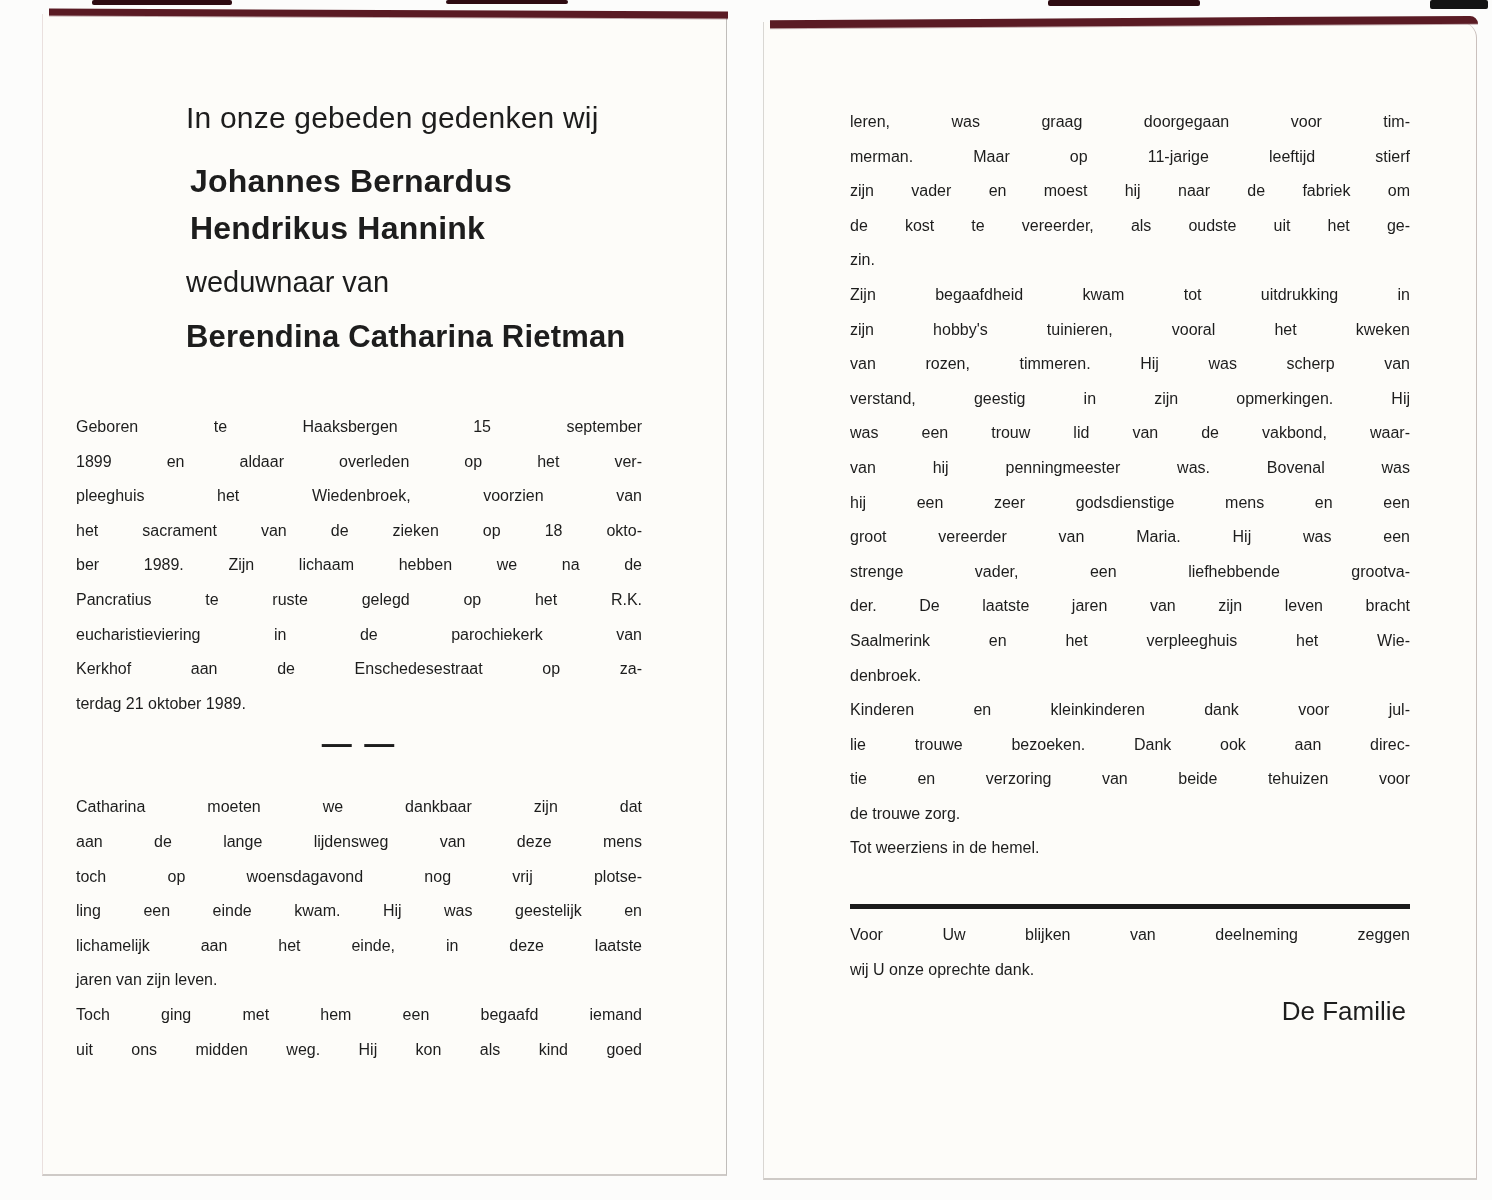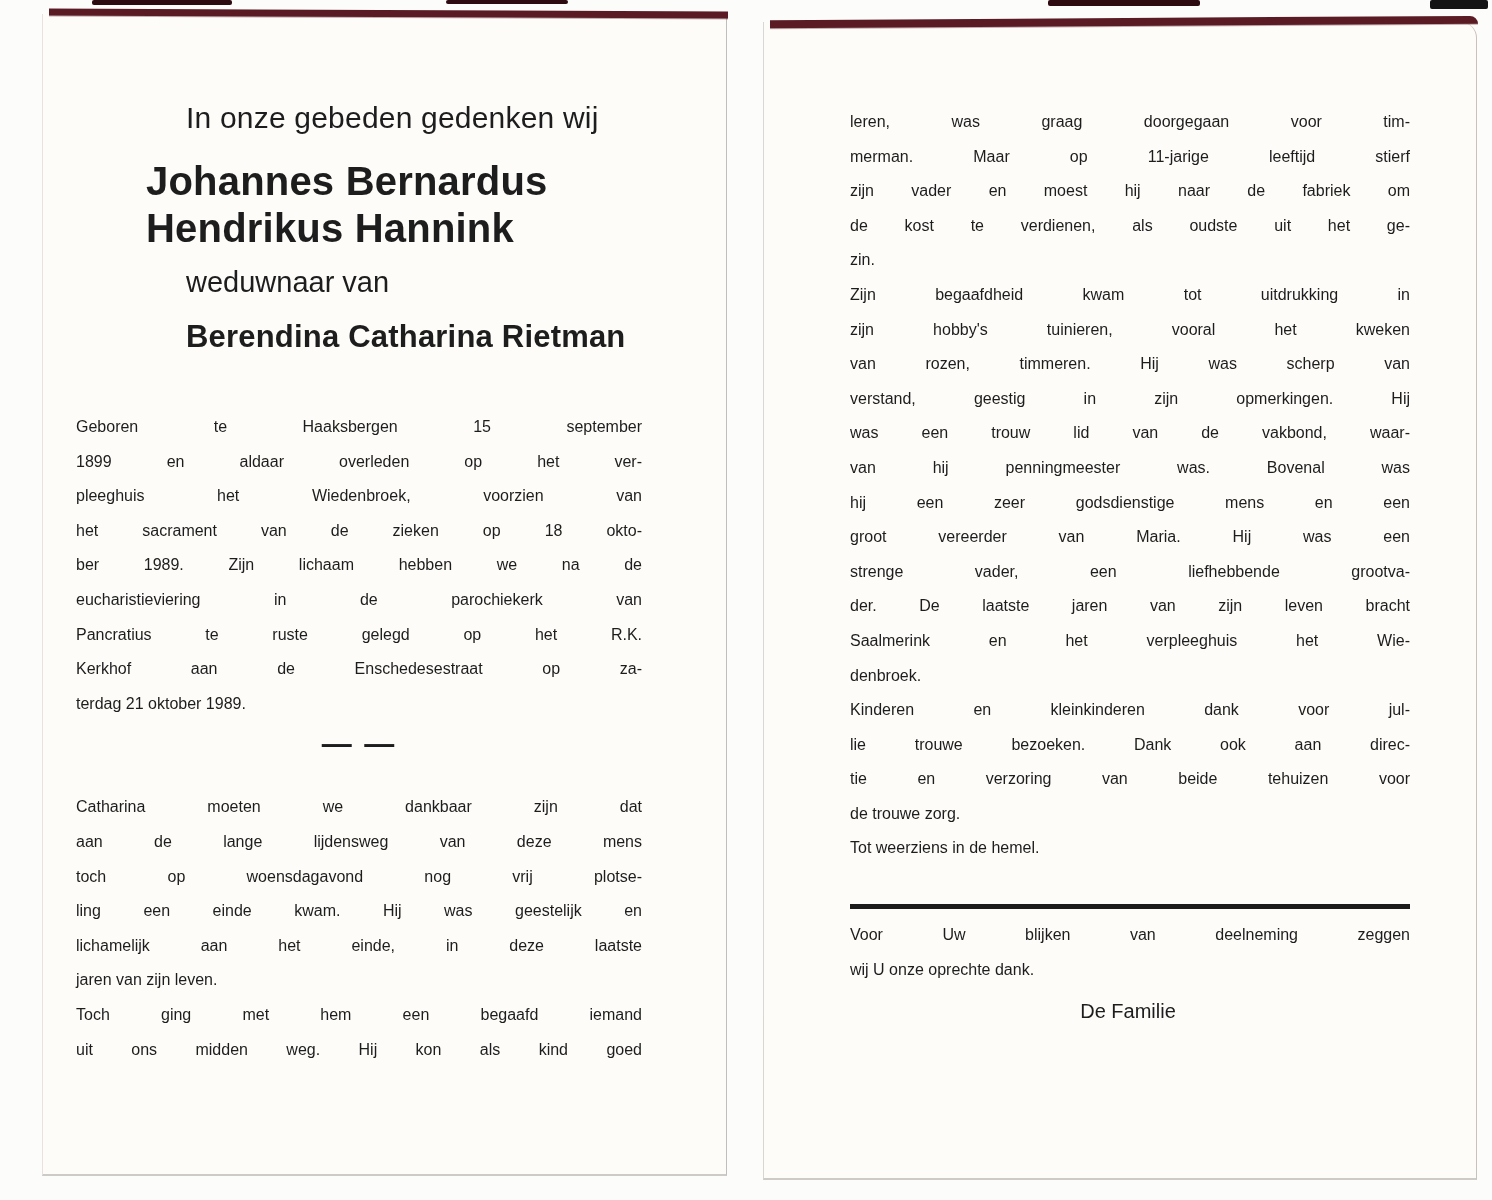--- a/index.html
+++ b/index.html
@@ -76,22 +76,22 @@
 
   .intro {
     margin-top: 86px;
     margin-left: 110px;
     font-size: 30px;
     line-height: 36px;
     letter-spacing: 0.2px;
   }
   .name {
     margin-top: 22px;
-    margin-left: 70px;
-    font-size: 40px;
+    margin-left: 114px;
+    font-size: 32px;
     font-weight: bold;
     line-height: 47px;
     letter-spacing: 0.2px;
   }
   .relation {
     margin-top: 12px;
     margin-left: 110px;
     font-size: 29px;
     line-height: 36px;
   }
@@ -127,23 +127,23 @@
   .p-leren { margin-top: 83px; }
 
   .rule {
     margin-top: 38px;
     height: 5px;
     background: #1b1b1b;
   }
   .closing { margin-top: 9px; }
   .signature {
     margin-top: 6px;
-    text-align: center;
+    text-align: right;
     padding-right: 4px;
-    font-size: 20px;
+    font-size: 26px;
     line-height: 36px;
   }
 </style>
 </head>
 <body>
 
 <div class="scan">
 
   <div class="artifact a1"></div>
   <div class="artifact a2"></div>
@@ -160,22 +160,22 @@
       </div>
       <div class="relation">weduwnaar van</div>
       <div class="spouse">Berendina Catharina Rietman</div>
 
       <div class="para p-geboren">
           <div class="line">Geboren te Haaksbergen 15 september</div>
           <div class="line">1899 en aldaar overleden op het ver-</div>
           <div class="line">pleeghuis het Wiedenbroek, voorzien van</div>
           <div class="line">het sacrament van de zieken op 18 okto-</div>
           <div class="line">ber 1989. Zijn lichaam hebben we na de</div>
+          <div class="line">Pancratius te ruste gelegd op het R.K.</div>
           <div class="line">eucharistieviering in de parochiekerk van</div>
-          <div class="line">Pancratius te ruste gelegd op het R.K.</div>
           <div class="line">Kerkhof aan de Enschedesestraat op za-</div>
           <div class="line line-last">terdag 21 oktober 1989.</div>
         </div>
 
       <div class="divider">— —</div>
 
       <div class="para p-eigenlijk">
           <div class="line">Catharina moeten we dankbaar zijn dat</div>
           <div class="line">aan de lange lijdensweg van deze mens</div>
           <div class="line">toch op woensdagavond nog vrij plotse-</div>
@@ -190,21 +190,21 @@
     </div>
   </div>
 
   <div class="card card-right">
     <div class="stripe"></div>
     <div class="content-right">
       <div class="para p-leren">
           <div class="line">leren, was graag doorgegaan voor tim-</div>
           <div class="line">merman. Maar op 11-jarige leeftijd stierf</div>
           <div class="line">zijn vader en moest hij naar de fabriek om</div>
-          <div class="line">de kost te verdienen, als oudste uit het ge-</div>
+          <div class="line">de kost te vereerder, als oudste uit het ge-</div>
           <div class="line line-last">zin.</div>
         </div>
       <div class="para">
           <div class="line">Zijn begaafdheid kwam tot uitdrukking in</div>
           <div class="line">zijn hobby's tuinieren, vooral het kweken</div>
           <div class="line">van rozen, timmeren. Hij was scherp van</div>
           <div class="line">verstand, geestig in zijn opmerkingen. Hij</div>
           <div class="line">was een trouw lid van de vakbond, waar-</div>
           <div class="line">van hij penningmeester was. Bovenal was</div>
           <div class="line">hij een zeer godsdienstige mens en een</div>

